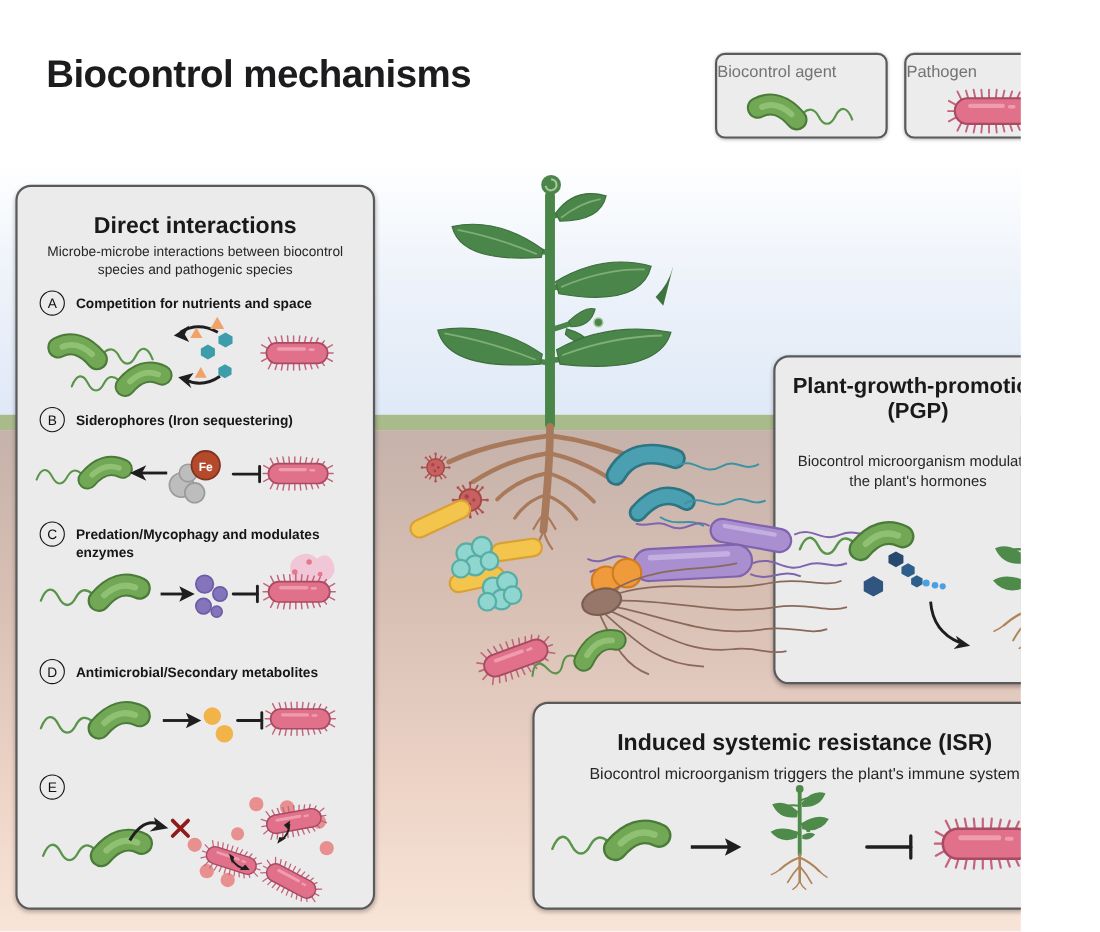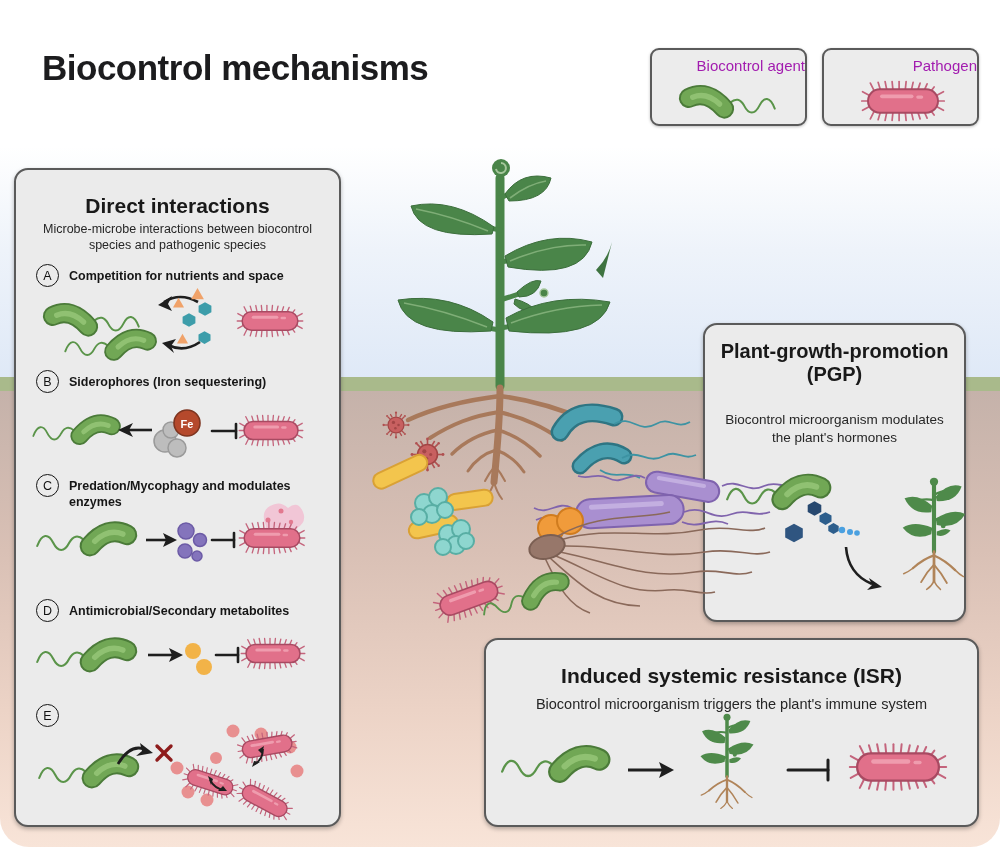--- a/index.html
+++ b/index.html
@@ -1,29 +1,29 @@
 <!DOCTYPE html>
 <html><head>
 <meta charset="utf-8">
 <style>
   html,body{margin:0;padding:0;background:#fff;}
-  .canvas{position:relative;width:1000px;height:847px;overflow:hidden;
-          font-family:"Liberation Sans",sans-serif;background:#ffffff;border-radius:29px;}
+  .canvas{position:relative;width:928px;height:847px;overflow:hidden;
+          font-family:"Liberation Sans",sans-serif;background:#ffffff;}
   .sky{position:absolute;left:0;top:146px;width:1000px;height:231px;
        background:linear-gradient(#ffffff 0%,#eef3fa 45%,#dfe9f7 100%);}
   .ground{position:absolute;left:0;top:377px;width:1000px;height:14px;background:#a9ba8b;}
   .soil{position:absolute;left:0;top:391px;width:1000px;height:456px;
         background:linear-gradient(#c5b2aa 0%,#d9c0b5 35%,#ecd3c6 70%,#f8e4d8 100%);}
   .ttl{position:absolute;left:42px;top:48px;margin:0;font-size:35px;font-weight:bold;
        letter-spacing:-.5px;color:#1c1c1e;}
   .legend-box{position:absolute;top:48px;width:157px;height:78px;background:#ececec;
        border:2px solid #5a5a5a;border-radius:9px;box-sizing:border-box;
        box-shadow:0 1px 3px rgba(0,0,0,.25);}
   #legend-biocontrol{left:650px;} #legend-pathogen{left:822px;}
-  .legend-label{text-align:right;margin-top:7px;font-size:15px;color:#a21caf;}
+  .legend-label{text-align:left;margin-top:7px;font-size:15px;color:#737373;}
   .panel{position:absolute;background:#ebebeb;border:2.5px solid #5a5a5a;border-radius:14px;
        box-sizing:border-box;box-shadow:0 2px 4px rgba(0,0,0,.28);}
   #panel-direct{left:14px;top:168px;width:327px;height:659px;}
   #panel-pgp{left:703px;top:323px;width:263px;height:299px;}
   #panel-isr{left:484px;top:638px;width:495px;height:189px;}
   .panel h2{margin:24px 8px 0;text-align:center;font-size:21px;color:#191919;line-height:1.15;}
   .panel .sub{margin:3px 16px 0;text-align:center;font-size:12.5px;line-height:1.3;color:#262626;}
   #panel-pgp h2{font-size:20px;margin-top:15px;}
   #panel-pgp .sub{font-size:13.5px;margin-top:25px;}
   #panel-isr .sub{font-size:14.5px;margin-top:7px;}

